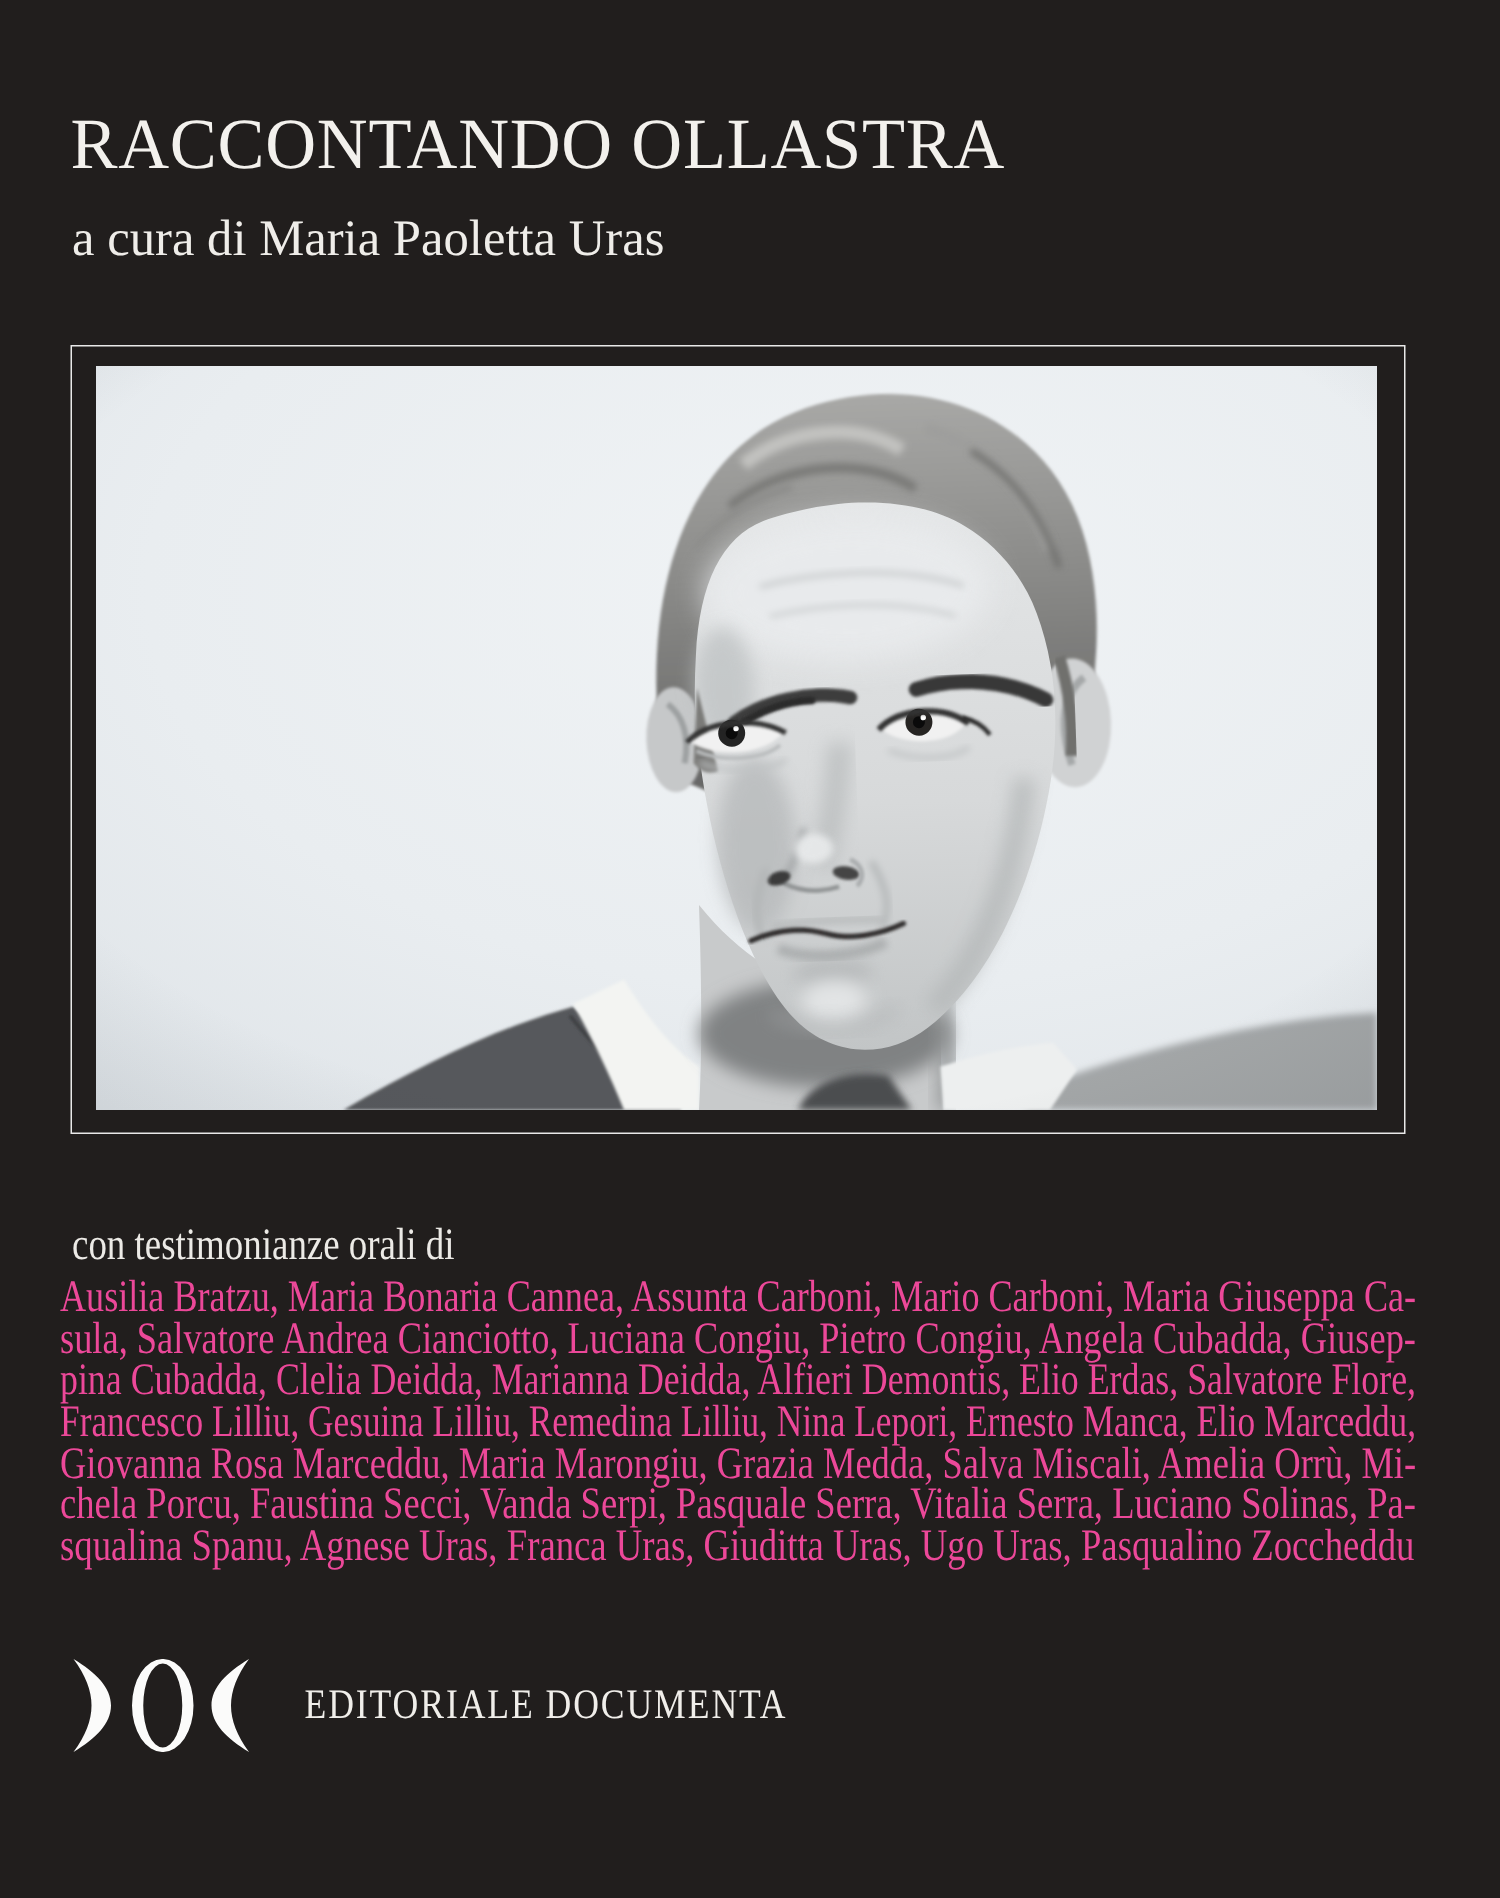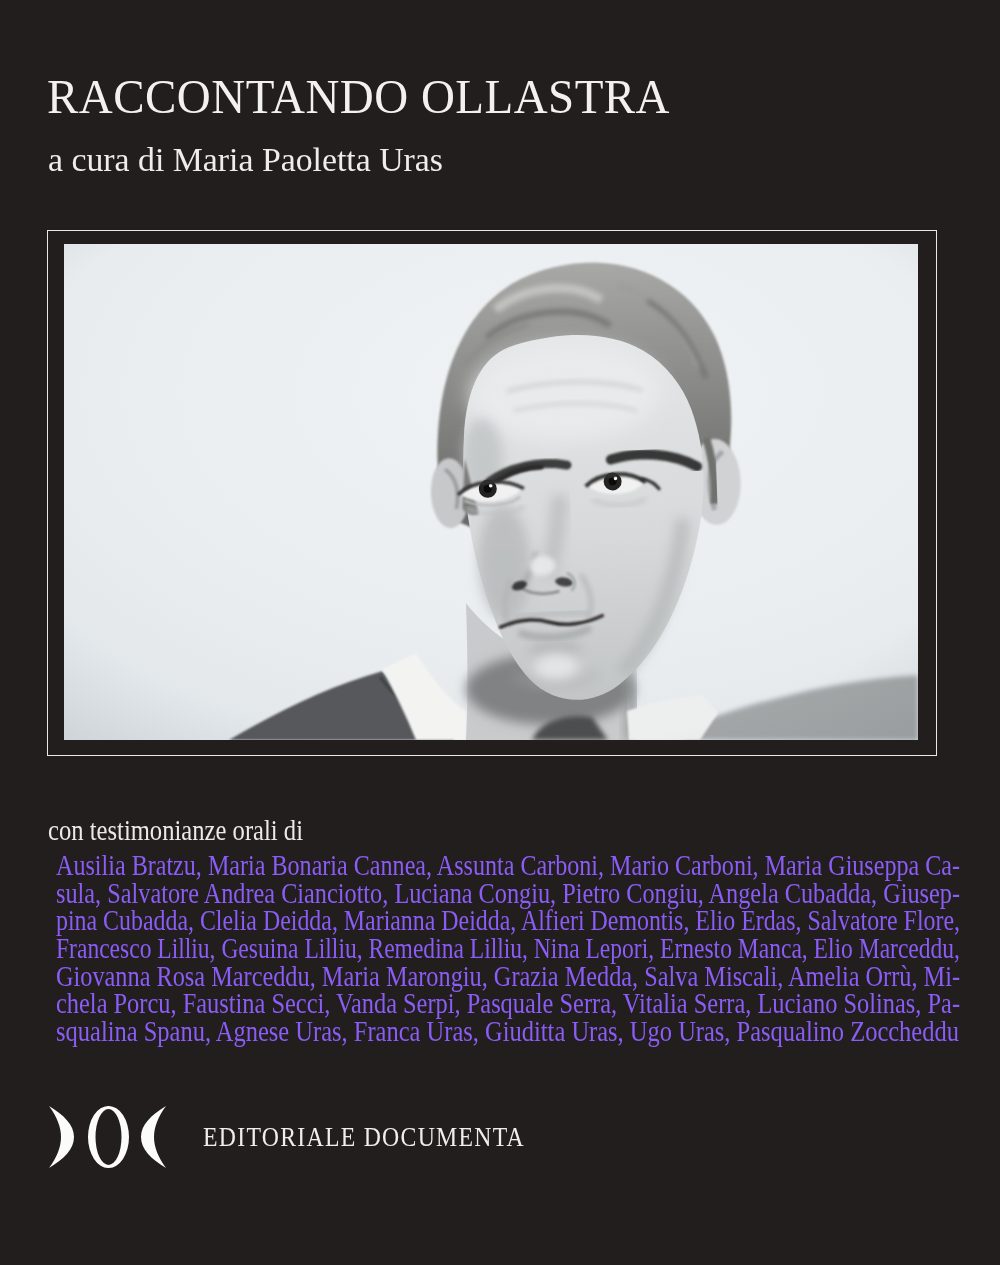--- a/index.html
+++ b/index.html
@@ -30,21 +30,21 @@
     position:absolute;left:16px;top:13px;width:854px;height:496px;
     overflow:hidden;
   }
   .photo svg{display:block;width:100%;height:100%;}
 
   .credits-intro{
     position:absolute;left:48px;top:815px;
     font-size:30px;line-height:1;color:#eceae6;
   }
   .names{
-    position:absolute;left:56px;top:851px;width:904px;color:#8b5cf6;
+    position:absolute;left:40px;top:851px;width:904px;color:#ec4899;
   }
   .names-line{
     font-size:30px;line-height:27.7px;height:27.7px;
     white-space:nowrap;width:max-content;transform-origin:0 0;
   }
   .publisher-logo{
     position:absolute;left:47px;top:1106px;width:121px;height:62px;
   }
   .pubname{
     position:absolute;left:203px;top:1123px;

